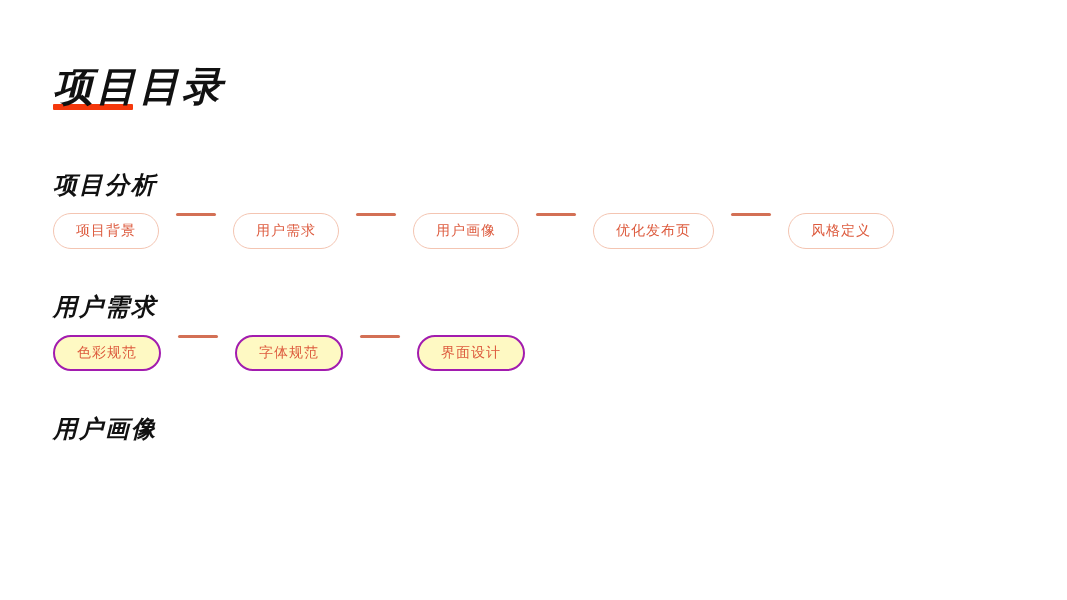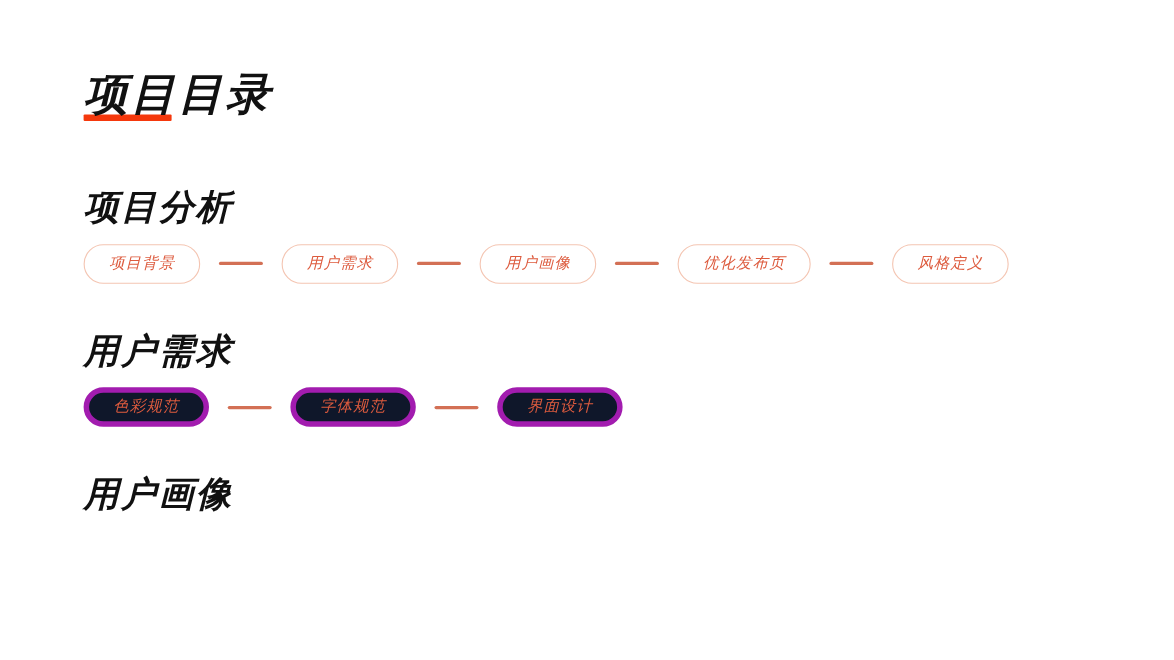--- a/index.html
+++ b/index.html
@@ -9,21 +9,21 @@
     font-family: "Liberation Sans", sans-serif;
   }
   .canvas {
     position: relative;
     width: 1067px;
     height: 600px;
     background: #ffffff;
     overflow: hidden;
   }
   .slide {
-    padding: 64px 0 0 76px;
+    padding: 64px 0 0 53px;
   }
   
   .title-wrap {
     margin-bottom: 62px;
   }
   .page-title {
     margin: 0;
     font-size: 40px;
     line-height: 1.1;
     font-weight: bold;
@@ -36,53 +36,52 @@
     height: 6px;
     margin-top: -4px;
     background: #f5380c;
     border-radius: 1px;
   }
   
   .section { margin-bottom: 45px; }
   .section:last-child { margin-bottom: 0; }
   .section-heading {
     margin: 0 0 16px 0;
-    font-size: 32px;
+    font-size: 24px;
     line-height: 1.05;
     font-weight: bold;
     font-style: italic;
     letter-spacing: 2px;
     color: #111111;
   }
   .pill-row {
     display: flex;
-    align-items: center;
-    font-style: italic;
+    align-items: flex-start;
   }
   .pill {
     box-sizing: border-box;
     height: 36px;
     min-width: 106px;
     padding: 0 22px;
     display: flex;
     align-items: center;
     justify-content: center;
     border-radius: 18px;
     font-size: 14px;
     letter-spacing: 1px;
     white-space: nowrap;
   }
   .pill.outline {
     background: #ffffff;
     border: 1px solid #f4c5b2;
     color: #dd5b3e;
   }
   .pill.tinted {
-    background: #0f172a;
-    border: 5px solid #a21caf;
+    background: #fef9c3;
+    border: 2px solid #a21caf;
     color: #dd5b3e;
   }
   .pill.filled {
     background: linear-gradient(135deg, #ff6d33 0%, #f1300c 100%);
     border: none;
     color: #ffffff;
   }
   .connector {
     width: 40px;
     height: 3px;

